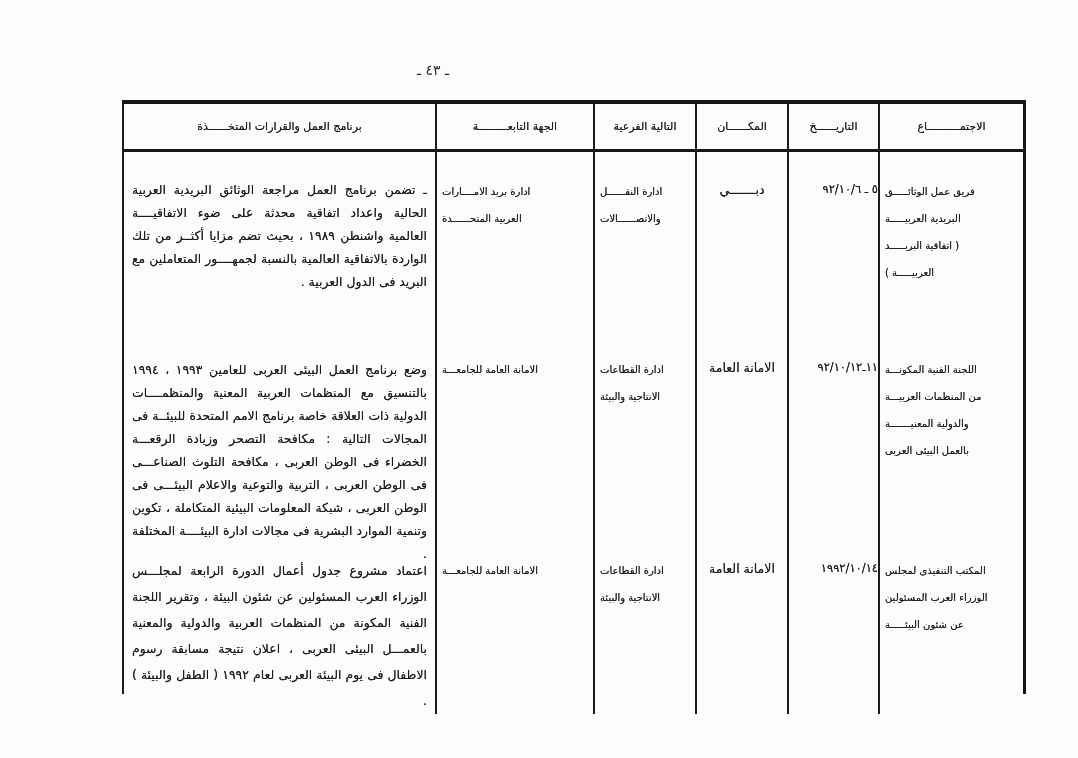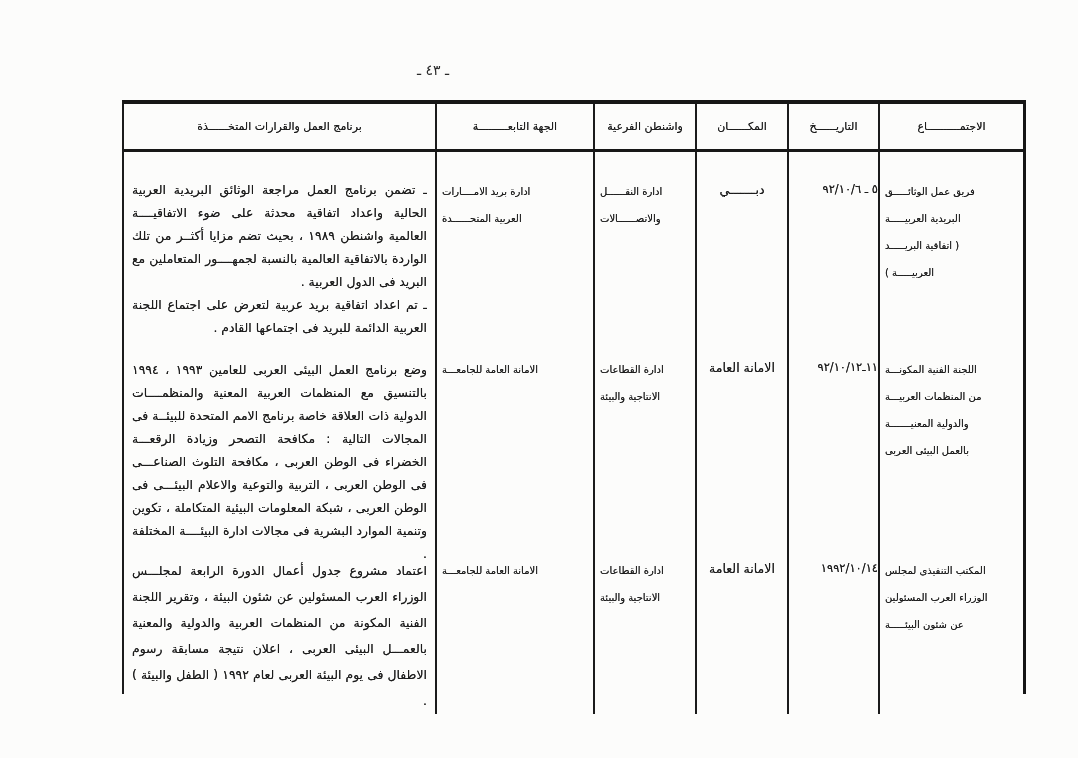--- a/index.html
+++ b/index.html
@@ -63,37 +63,36 @@
 </head>
 <body>
 
 <div class="page-number">ـ ٤٣ ـ</div>
 
 <div class="tbl">
 
   <div class="cell hd">الاجتمــــــــــاع</div>
   <div class="cell hd">التاريــــــخ</div>
   <div class="cell hd">المكــــــان</div>
-  <div class="cell hd">واشنطن الفرعية</div>
+  <div class="cell hd">التالية الفرعية</div>
   <div class="cell hd">الجهة التابعـــــــــة</div>
   <div class="cell hd last">برنامج العمل والقرارات المتخــــــذة</div>
 
   <div class="cell meeting r1">فريق عمل الوثائـــــق
 البريدية العربيـــــة
 ( اتفاقية البريـــــد
 العربيـــــة )</div>
   <div class="cell date r1">٥ ـ ٩٢/١٠/٦</div>
   <div class="cell place r1">دبـــــــي</div>
   <div class="cell subdept r1">ادارة النقــــــل
 والاتصــــــالات</div>
   <div class="cell entity r1">ادارة بريد الامــــارات
 العربية المتحــــــدة</div>
   <div class="cell program last r1">
     <p>ـ تضمن برنامج العمل مراجعة الوثائق البريدية العربية الحالية واعداد اتفاقية محدثة على ضوء الاتفاقيــــة العالمية واشنطن ١٩٨٩ ، بحيث تضم مزايا أكثــر من تلك الواردة بالاتفاقية العالمية بالنسبة لجمهــــور المتعاملين مع البريد فى الدول العربية .</p>
-    <p>ـ تم اعداد اتفاقية بريد عربية لتعرض على اجتماع اللجنة العربية الدائمة للبريد فى اجتماعها القادم .</p>
   </div>
 
   <div class="cell meeting r2">اللجنة الفنية المكونـــة
 من المنظمات العربيـــة
 والدولية المعنيـــــــة
 بالعمل البيئى العربى</div>
   <div class="cell date r2">١١ـ٩٢/١٠/١٢</div>
   <div class="cell place r2">الامانة العامة</div>
   <div class="cell subdept r2">ادارة القطاعات
 الانتاجية والبيئة</div>

